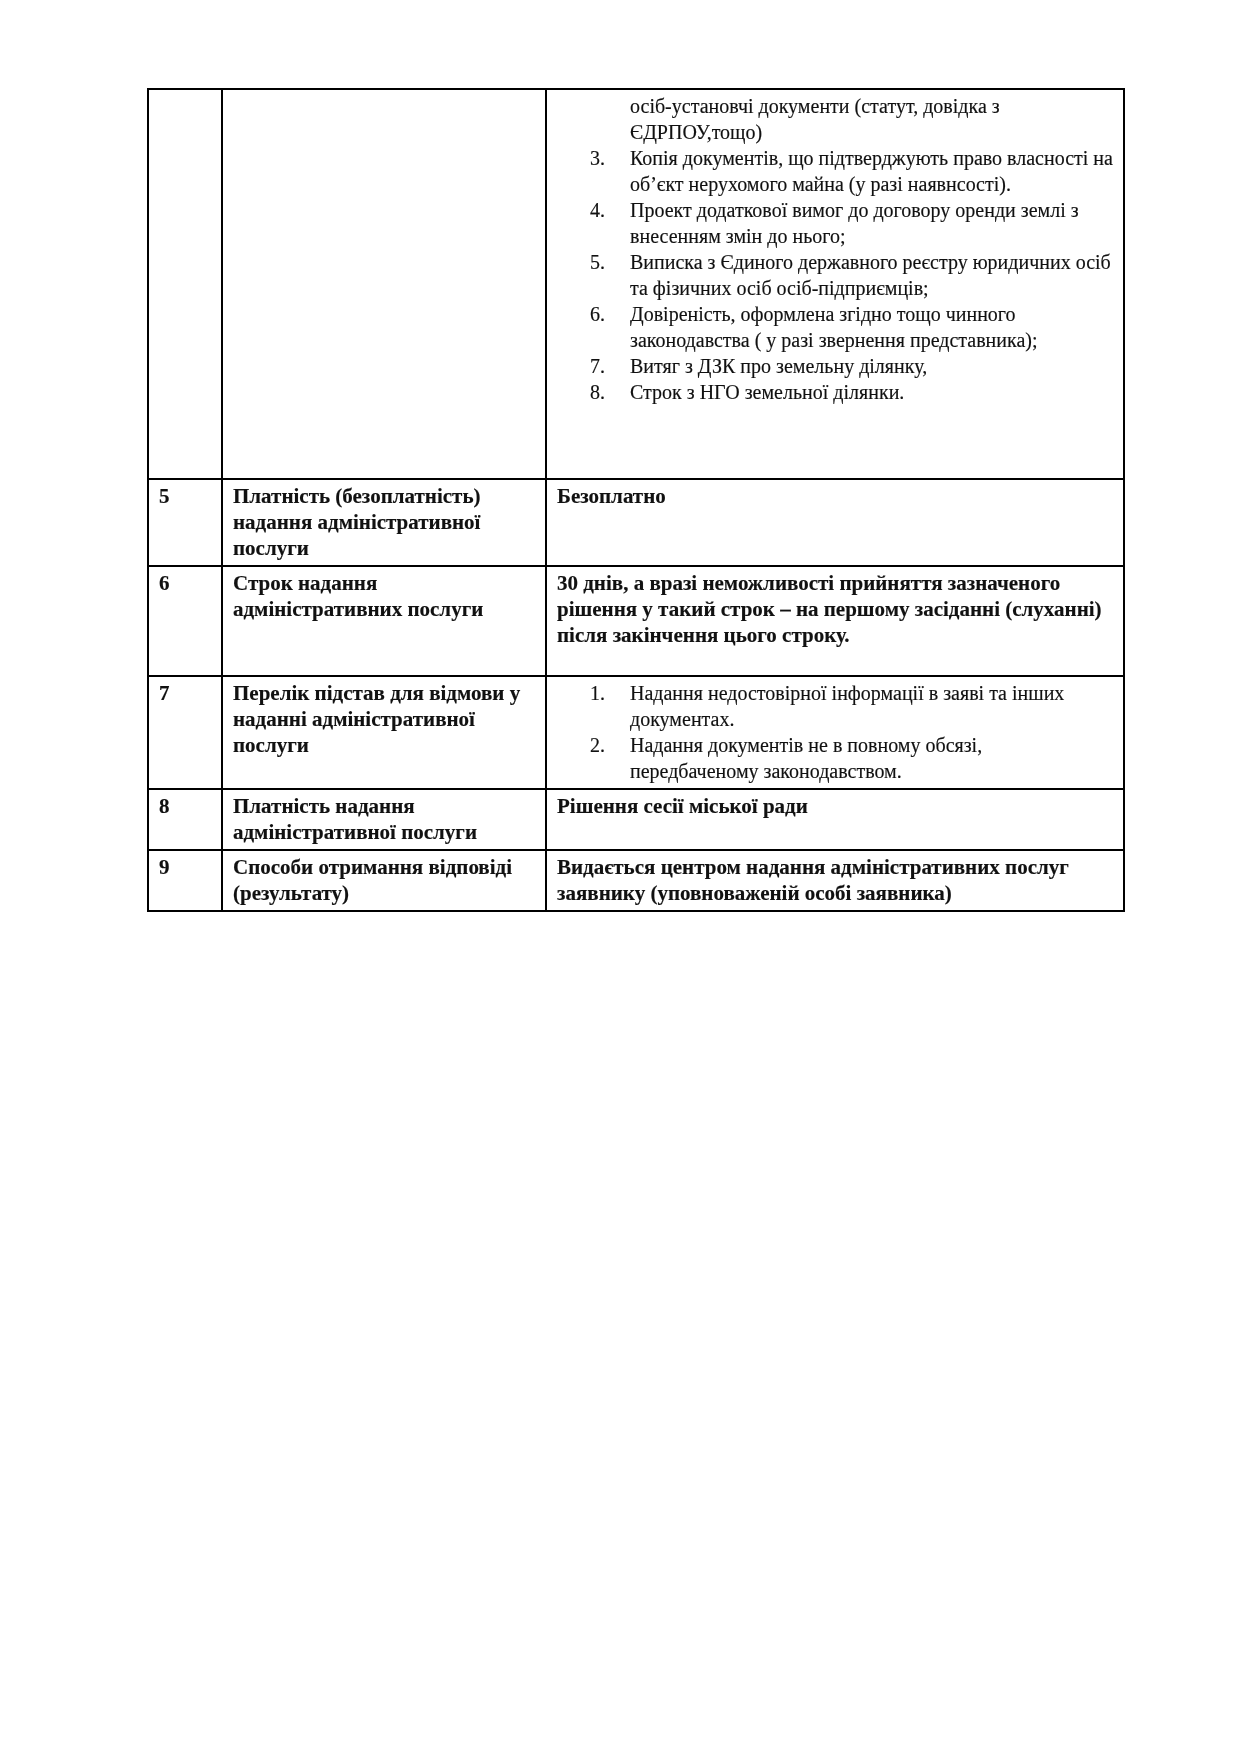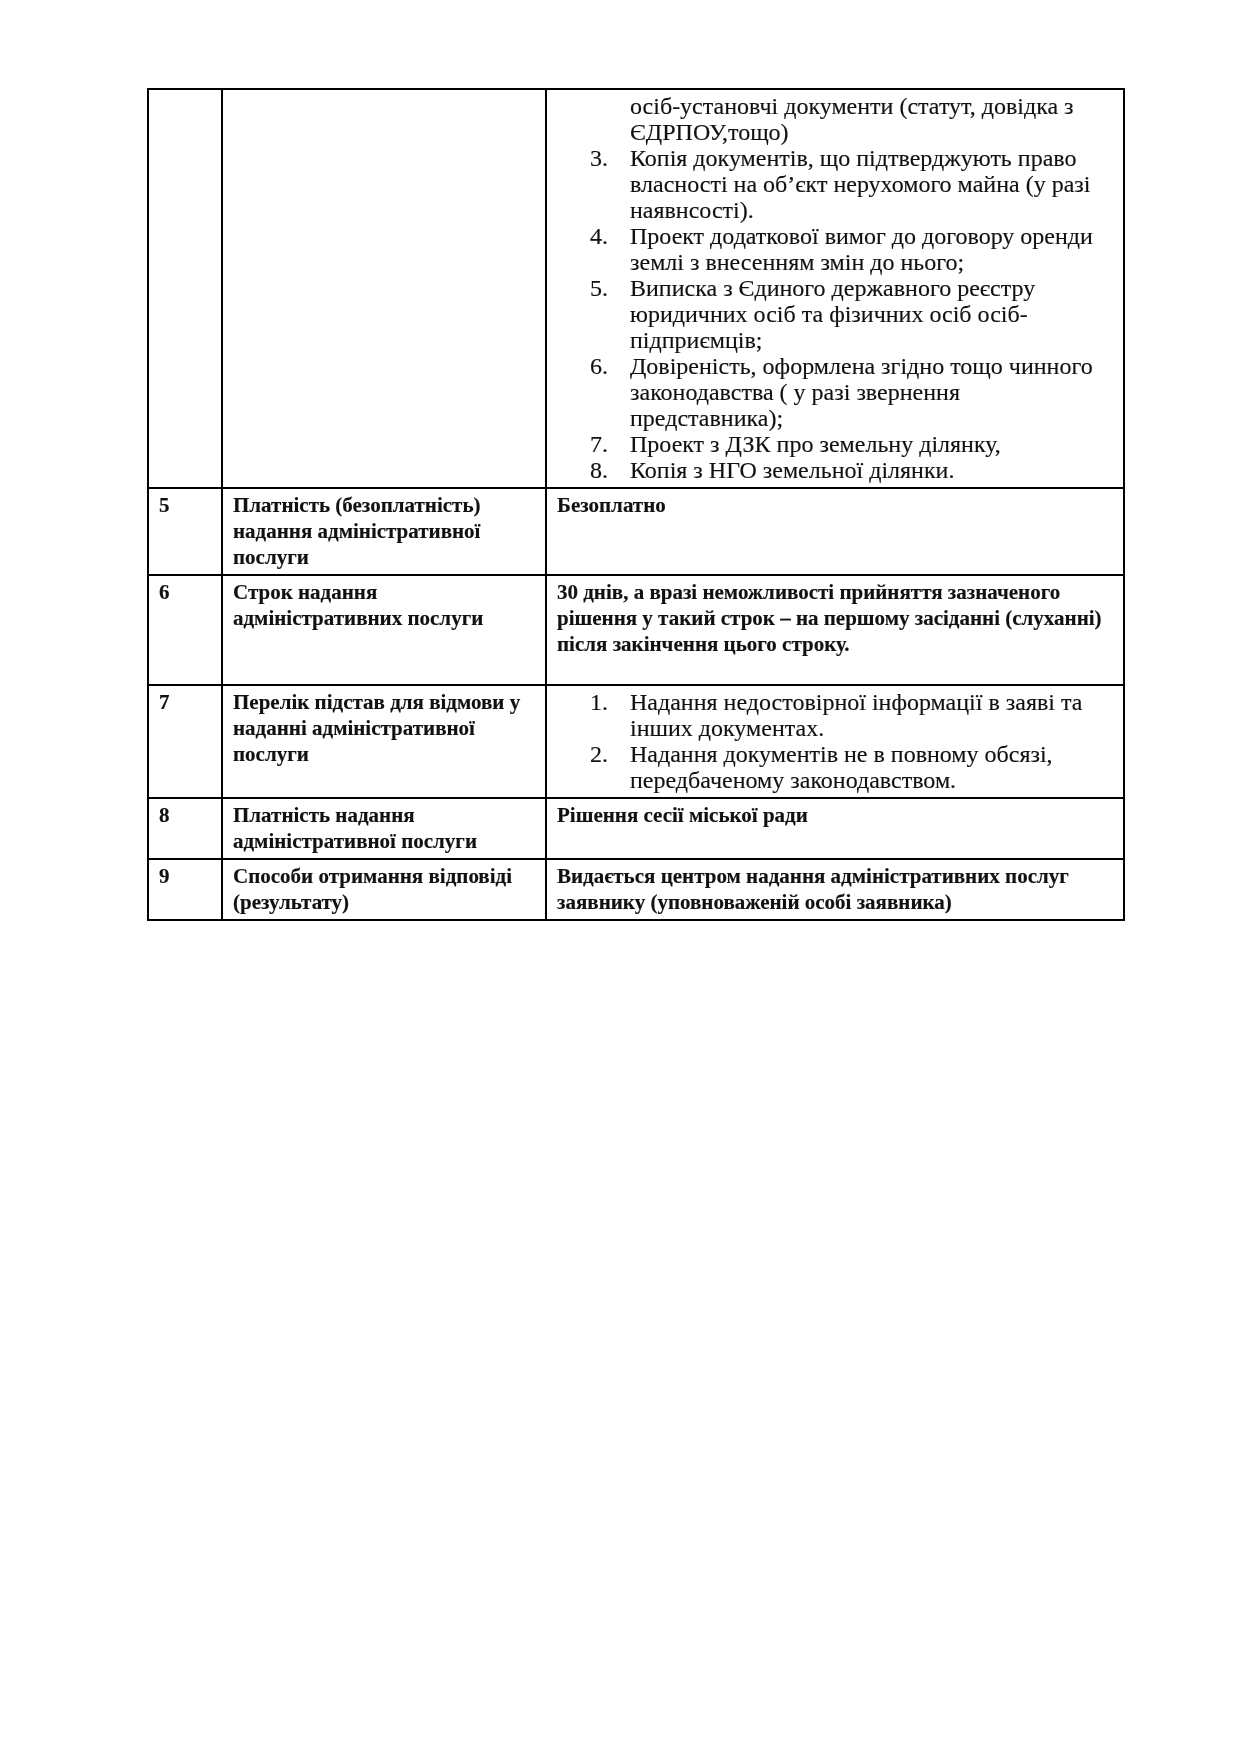--- a/index.html
+++ b/index.html
@@ -44,21 +44,21 @@
     td.num { padding-left: 12px; }
     ol.doclist {
       margin: 0;
       padding: 0;
       list-style: none;
       font-weight: normal;
     }
     ol.doclist li {
       position: relative;
       padding-left: 73px;
-      font-size: 24px;
+      font-size: 20px;
       line-height: 26px;
       font-weight: normal;
     }
     ol.doclist li .marker {
       position: absolute;
       left: 33px;
       top: 0;
       width: 30px;
       text-align: left;
     }
@@ -103,25 +103,25 @@
             <li>
               <span class="marker">5.</span>
               <span>Виписка з Єдиного державного реєстру юридичних осіб та фізичних осіб осіб-підприємців;</span>
             </li>
             <li>
               <span class="marker">6.</span>
               <span>Довіреність, оформлена згідно тощо чинного законодавства ( у разі звернення представника);</span>
             </li>
             <li>
               <span class="marker">7.</span>
-              <span>Проект з ДЗК про земельну ділянку,</span>
+              <span>Витяг з ДЗК про земельну ділянку,</span>
             </li>
             <li>
               <span class="marker">8.</span>
-              <span>Копія з НГО земельної ділянки.</span>
+              <span>Строк з НГО земельної ділянки.</span>
             </li>
           </ol>
         </td>
       </tr>
 
       <tr class="r5">
         <td class="num">5</td>
         <td>Платність (безоплатність) надання адміністративної послуги</td>
         <td class="val-plain">Безоплатно</td>
       </tr>

